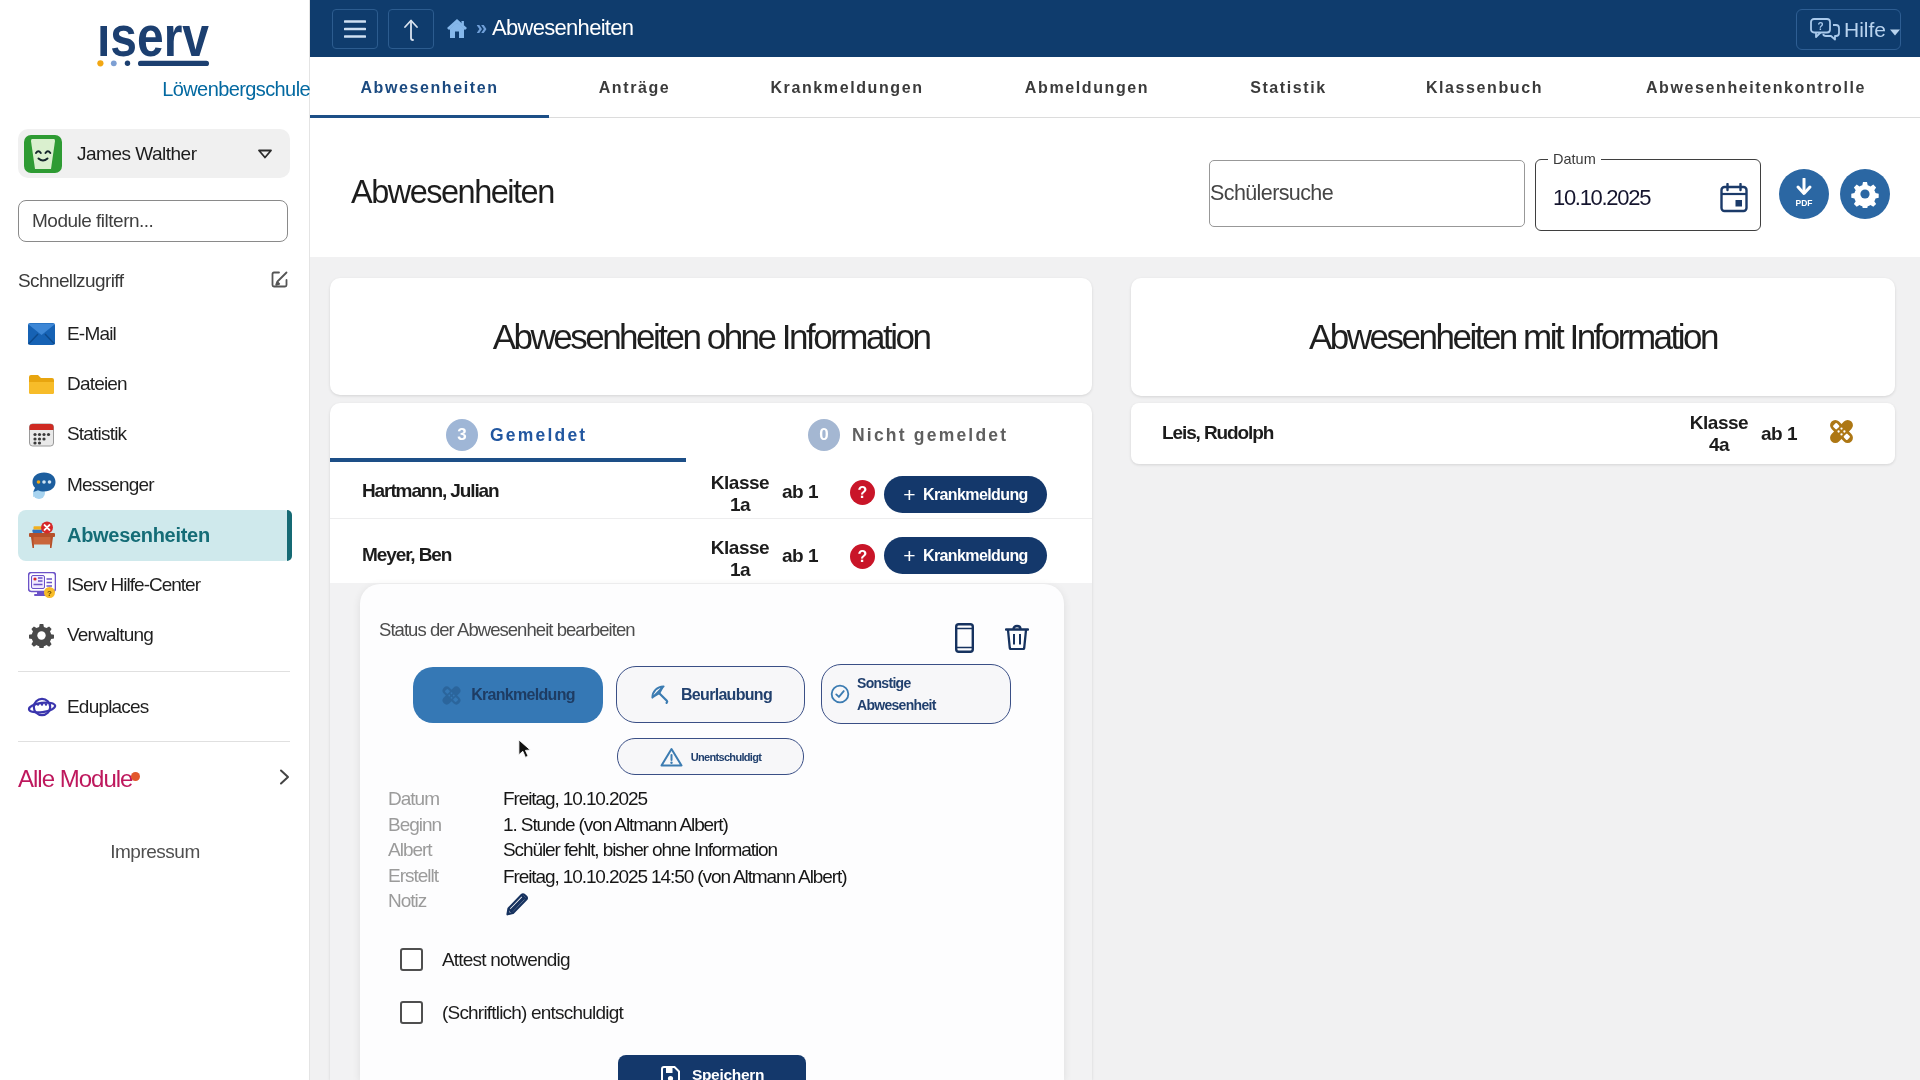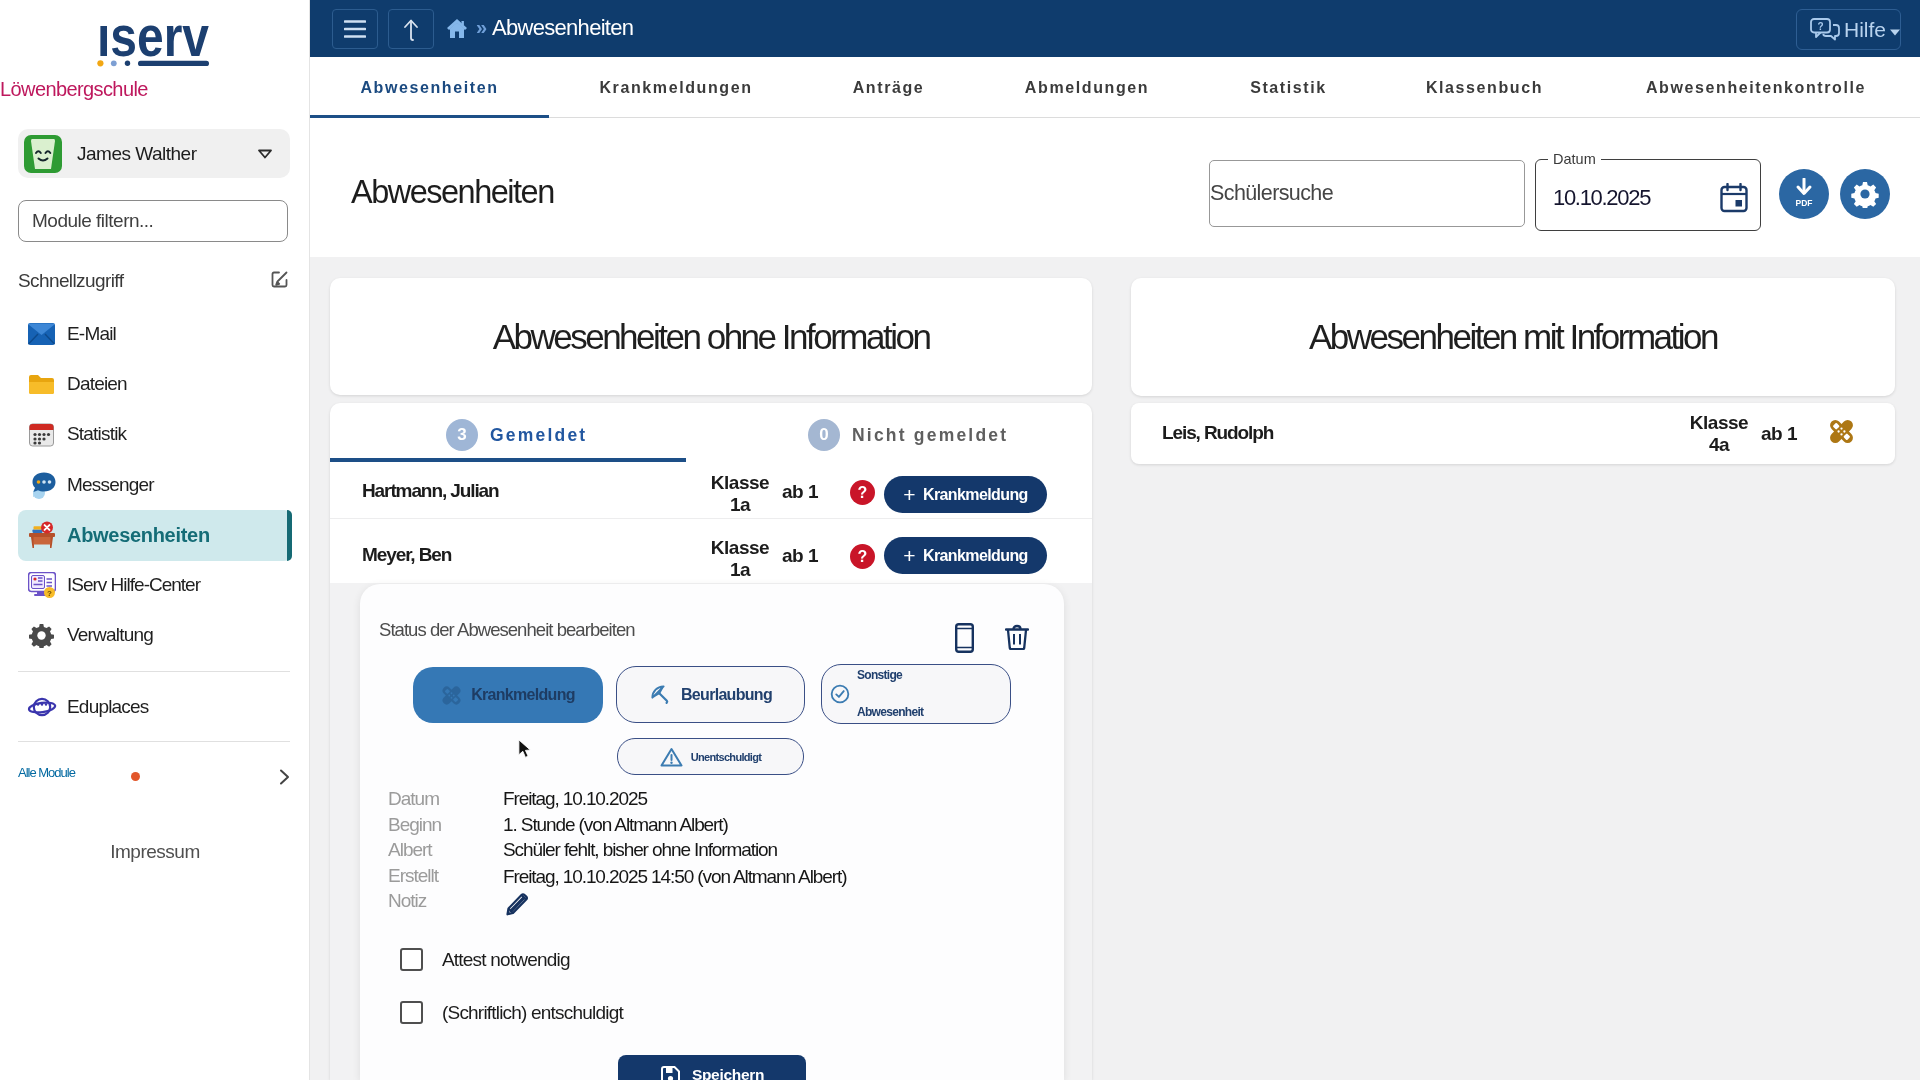--- a/index.html
+++ b/index.html
@@ -40,21 +40,21 @@
 <body>
 <div id="sidebar">
 
   <svg class="abs" style="left:85px;top:15px" width="140" height="70" viewBox="0 0 140 70">
     <text x="12" y="41" font-family="Liberation Sans" font-weight="700" font-size="57" fill="#1c3f70" textLength="112" lengthAdjust="spacingAndGlyphs">ıserv</text>
     <circle cx="15.4" cy="48.3" r="3.1" fill="#f2a713"></circle>
     <circle cx="28.8" cy="48.3" r="2.9" fill="#7d9fd3"></circle>
     <circle cx="42.5" cy="48.2" r="2.7" fill="#1c3f70"></circle>
     <rect x="53" y="45.8" width="71" height="5.2" rx="2.6" fill="#1c3f70"></rect>
   </svg>
-  <div class="abs" style="left:0;top:78px;width:310px;text-align:left;font-size:20px;letter-spacing:-0.6px;color:#be185d">Löwenbergschule</div>
+  <div class="abs" style="left:0;top:78px;width:310px;text-align:right;font-size:20px;letter-spacing:-0.6px;color:#0369a1">Löwenbergschule</div>
 
   <div class="abs" style="left:18px;top:129px;width:272px;height:49px;background:#f0f0f0;border-radius:10px">
     <svg class="abs" style="left:6px;top:6px" width="38" height="38" viewBox="0 0 38 38">
       <rect x="0" y="0" width="38" height="38" rx="7" fill="#2e9b33"></rect>
       <path d="M8 4 L30 4 Q31 4 31 6 L27 34 L11 34 L7 6 Q7 4 8 4 Z" fill="#daf0cf"></path>
       <path d="M12 18 q2.4 -3.4 4.8 0" stroke="#15262c" stroke-width="2" fill="none" stroke-linecap="round"></path>
       <path d="M21.5 18 q2.4 -3.4 4.8 0" stroke="#15262c" stroke-width="2" fill="none" stroke-linecap="round"></path>
       <path d="M14.5 23.5 q4.5 4 9 0" stroke="#15262c" stroke-width="2" fill="none" stroke-linecap="round"></path>
     </svg>
     <div class="abs" style="left:59px;top:0;height:49px;display:flex;align-items:center;font-size:19px;letter-spacing:-0.5px;color:#1c1c1c">James Walther</div>
@@ -147,21 +147,21 @@
   <div class="abs" style="left:67px;top:423px;font-size:19px;letter-spacing:-0.8px;color:#1f1f1f">Statistik</div>
   <div class="abs" style="left:67px;top:474px;font-size:19px;letter-spacing:-0.8px;color:#1f1f1f">Messenger</div>
   <div class="abs" style="left:67px;top:524px;font-size:20px;letter-spacing:-0.3px;font-weight:700;color:#156d77">Abwesenheiten</div>
   <div class="abs" style="left:67px;top:574px;font-size:19px;letter-spacing:-1px;color:#1f1f1f">IServ Hilfe-Center</div>
   <div class="abs" style="left:67px;top:624px;font-size:19px;letter-spacing:-0.8px;color:#1f1f1f">Verwaltung</div>
   <div class="abs" style="left:67px;top:696px;font-size:19px;letter-spacing:-0.8px;color:#1f1f1f">Eduplaces</div>
 
   <div class="abs" style="left:18px;top:671px;width:272px;height:1px;background:#e0e0e0"></div>
   <div class="abs" style="left:18px;top:741px;width:272px;height:1px;background:#e0e0e0"></div>
 
-  <div class="abs" style="left:18px;top:765px;font-size:13px;letter-spacing:-1px;color:#0369a1">Alle Module</div>
+  <div class="abs" style="left:18px;top:765px;font-size:24px;letter-spacing:-1px;color:#be185d">Alle Module</div>
   <div class="abs" style="left:131px;top:772px;width:9px;height:9px;border-radius:50%;background:#e2572b"></div>
   <svg class="abs" style="left:276px;top:768px" width="16" height="18" viewBox="0 0 16 18">
     <path d="M5 2.5 L12 9 L5 15.5" fill="none" stroke="#444" stroke-width="2" stroke-linecap="round" stroke-linejoin="round"></path>
   </svg>
   <div class="abs" style="left:0;top:841px;width:310px;text-align:center;font-size:19px;letter-spacing:-0.5px;color:#4f4f4f">Impressum</div>
 </div>
 <div id="navbar">
   <div class="navbtn" style="left:22px">
     <svg class="abs" style="left:11px;top:9px" width="22" height="20" viewBox="0 0 22 20">
         <path d="M1 2.5 H21 M1 10 H21 M1 17.5 H21" stroke="#cfe0f2" stroke-width="2.6" stroke-linecap="round"></path>
@@ -188,22 +188,22 @@
         <text x="10.5" y="12" text-anchor="middle" font-size="10" font-weight="700" fill="#a9c9eb">?</text>
       </svg>
     <div class="abs" style="left:47px;top:8px;font-size:21px;color:#b9d3ee">Hilfe</div>
     <svg class="abs" style="left:93px;top:19px" width="10" height="7" viewBox="0 0 10 7">
         <path d="M0 0.5 L10 0.5 L5 6.5 Z" fill="#b9d3ee"></path>
       </svg>
   </div>
 </div>
 <div id="tabbar">
   <div class="tab active" style="width:239px">Abwesenheiten</div>
+  <div class="tab" style="width:171px">Anträge</div>
   <div class="tab" style="width:254px">Krankmeldungen</div>
-  <div class="tab" style="width:171px">Anträge</div>
   <div class="tab" style="width:226px">Abmeldungen</div>
   <div class="tab" style="width:177px">Statistik</div>
   <div class="tab" style="width:215px">Klassenbuch</div>
   <div class="tab" style="width:328px">Abwesenheitenkontrolle</div>
 </div>
 <div id="main">
   <div id="header">
     <div class="abs" style="left:41px;top:56px;font-size:32.5px;letter-spacing:-1.5px;font-weight:500;color:#1d1d1d">Abwesenheiten</div>
 
     <div class="abs" style="left:899px;top:42px;width:316px;height:67px;border:1.3px solid #989898;border-radius:5px;display:flex;align-items:center;font-size:21.5px;letter-spacing:-0.6px;color:#454545">Schülersuche</div>
@@ -305,21 +305,21 @@
           <path d="M3.4 14.6 A 11 11 0 0 1 14.6 3.4 Z" fill="none" stroke="#3c7cb2" stroke-width="2" stroke-linejoin="round"></path>
           <path d="M4.4 13.6 L10.3 10.3 L13.6 4.4" fill="none" stroke="#3c7cb2" stroke-width="1.8" stroke-linejoin="round"></path>
           <path d="M10 10 L17.8 17.8 q0.9 1.1 -0.2 2.1" fill="none" stroke="#3c7cb2" stroke-width="2.2" stroke-linecap="round"></path>
         </svg>
       Beurlaubung</div>
     <div class="selbtn outline" style="left:461px;top:80px;width:190px;height:60px;justify-content:flex-start;padding-left:8px">
       <svg width="20" height="20" viewBox="0 0 24 24" style="margin-right:7px">
           <circle cx="12" cy="12" r="10" fill="none" stroke="#3c7cb2" stroke-width="2.2"></circle>
           <path d="M7.5 12.5 L10.7 15.5 L16.5 8.5" fill="none" stroke="#3c7cb2" stroke-width="2.2" stroke-linecap="round" stroke-linejoin="round"></path>
         </svg>
-      <span style="font-size:12px;letter-spacing:-0.7px;line-height:37px;font-weight:700">Sonstige<br>Abwesenheit</span>
+      <span style="font-size:14px;letter-spacing:-0.7px;line-height:22px;font-weight:700">Sonstige<br>Abwesenheit</span>
       </div>
     <div class="selbtn outline" style="left:257px;top:154px;width:187px;height:37px;border-radius:18px;font-size:11px">
       <svg width="23" height="20" viewBox="0 0 23 20" style="margin-right:8px">
           <path d="M11.5 2 L21.5 18.5 H1.5 Z" fill="none" stroke="#3c7cb2" stroke-width="2" stroke-linejoin="round"></path>
           <path d="M11.5 8 V13" stroke="#3c7cb2" stroke-width="2" stroke-linecap="round"></path>
           <circle cx="11.5" cy="15.8" r="1.2" fill="#3c7cb2"></circle>
         </svg>
       Unentschuldigt</div>
 
     <svg class="abs" style="left:158px;top:155px" width="14" height="21" viewBox="0 0 16 24">

